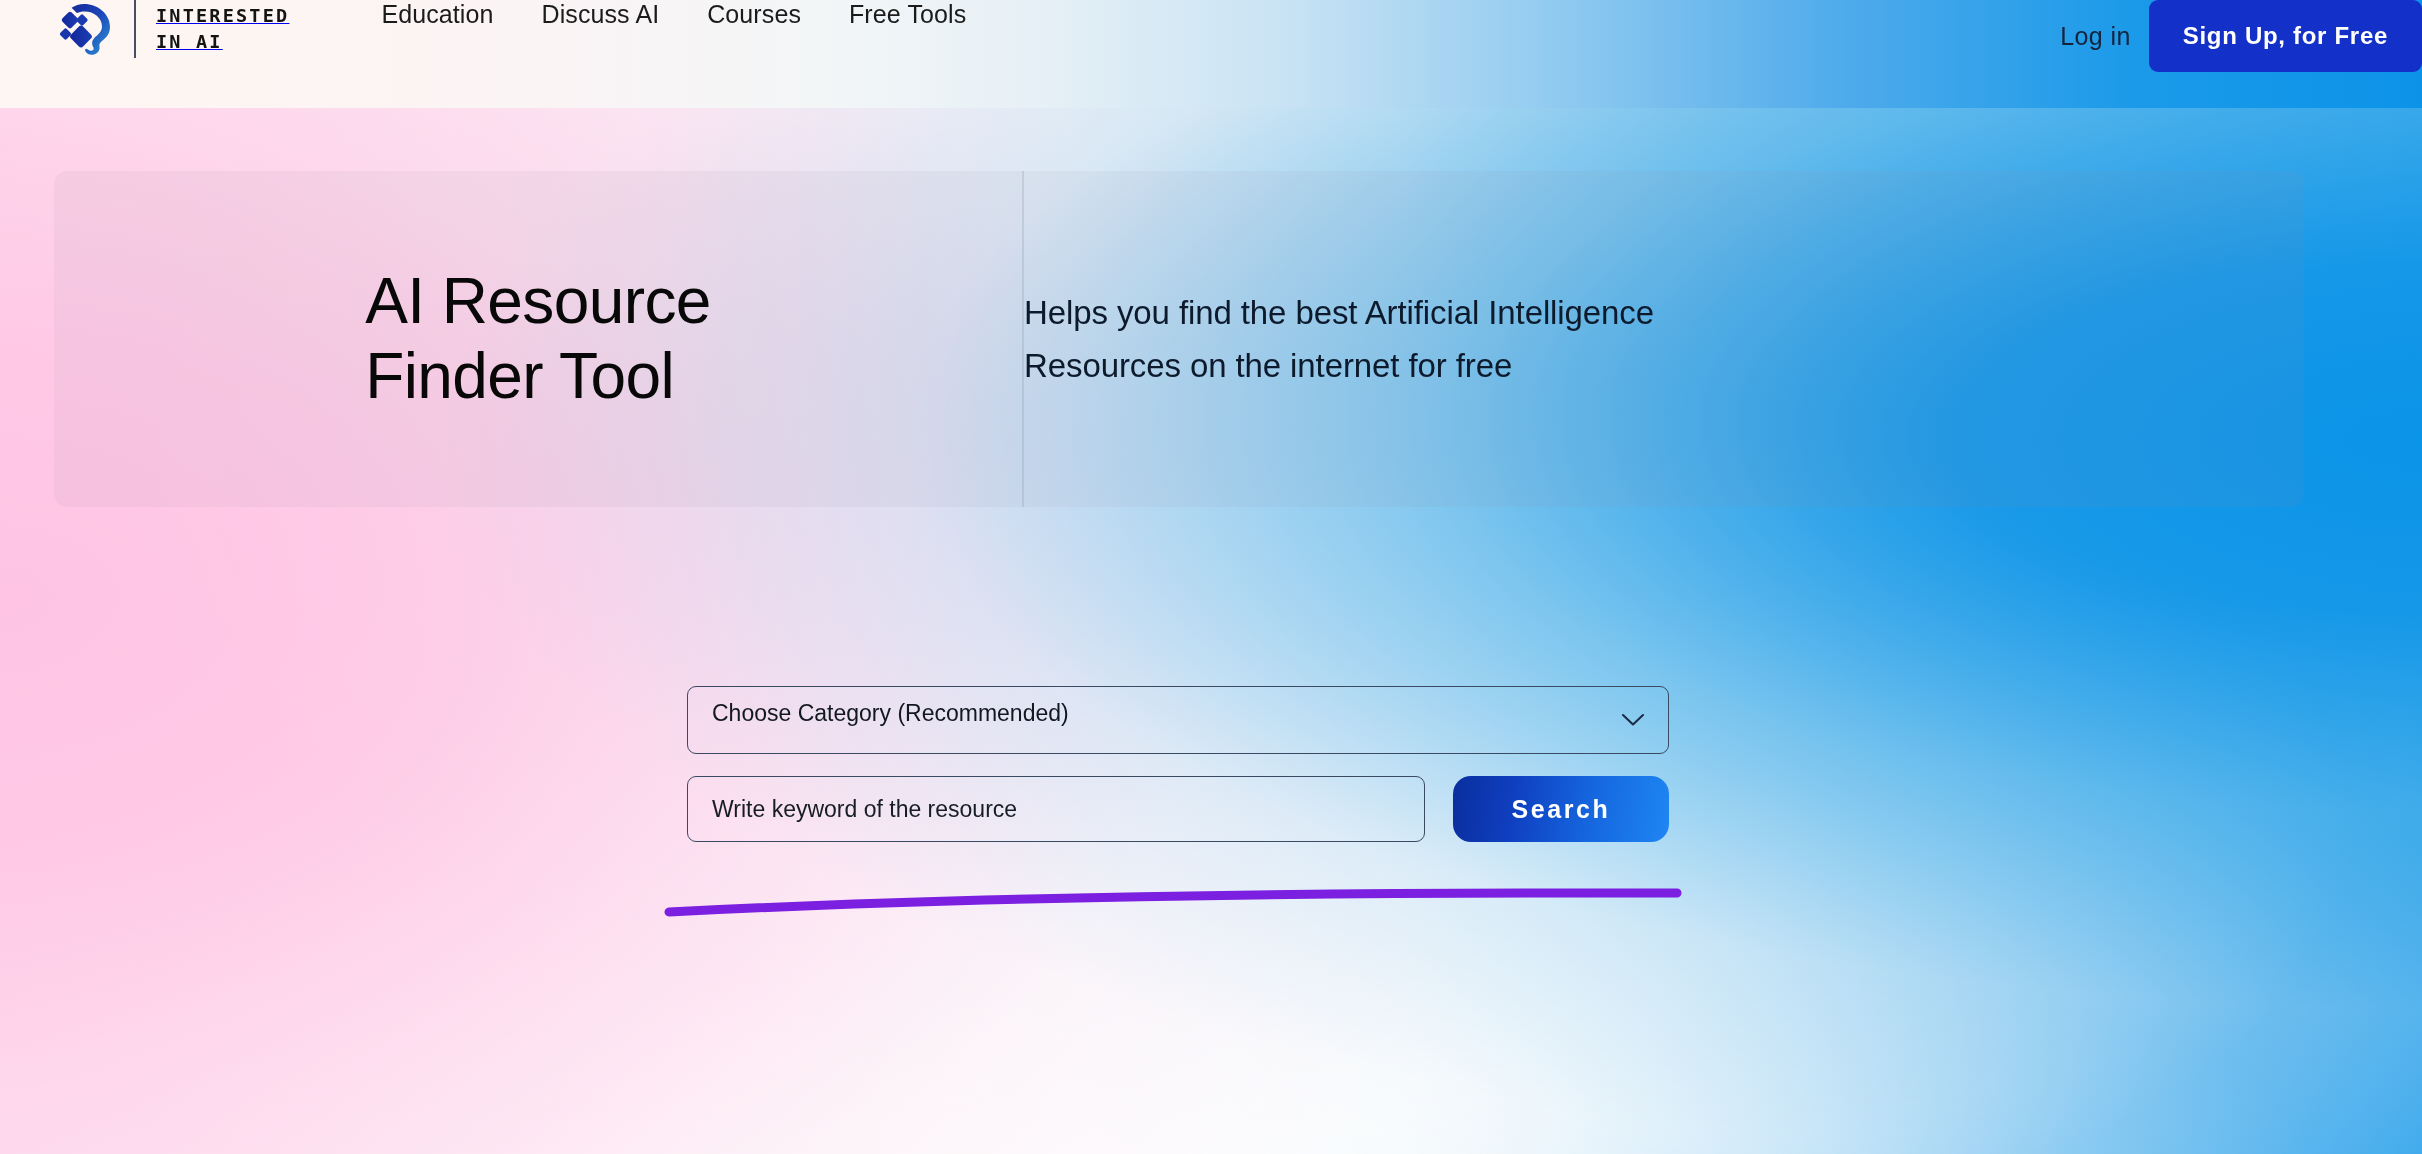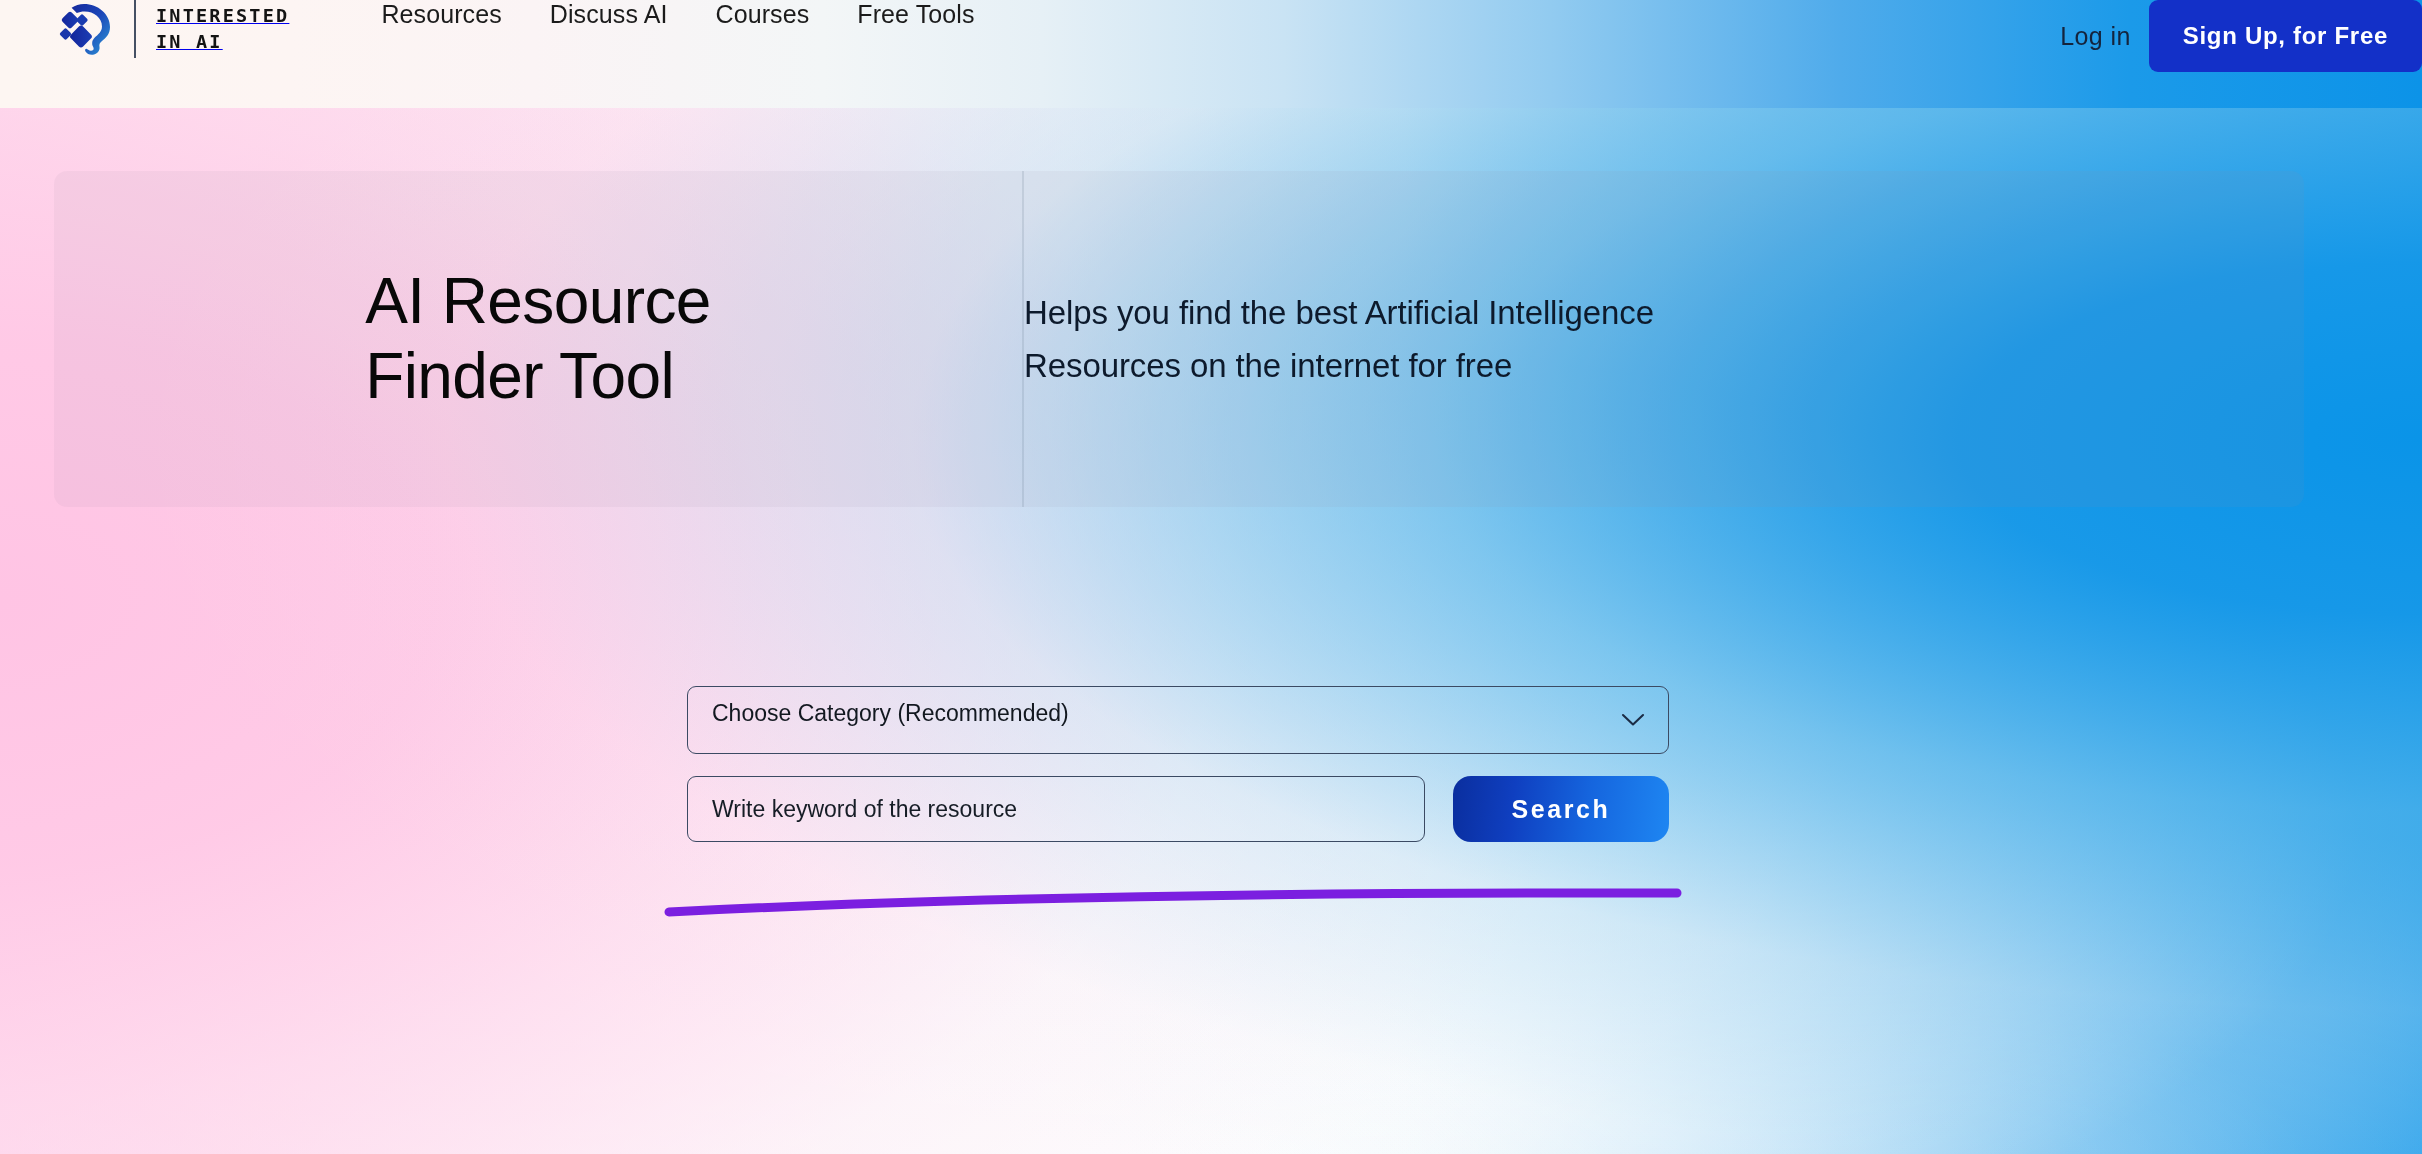--- a/index.html
+++ b/index.html
@@ -273,21 +273,21 @@
       <rect x="23.5" y="15.5" width="9" height="9" rx="1.8" transform="rotate(-45 28 20)" fill="#1a3cb0"></rect>
       <rect x="18.5" y="28" width="17" height="17" rx="3" transform="rotate(-45 27 36.5)" fill="url(#logoGradDark)"></rect>
       <rect x="7" y="29.5" width="9" height="9" rx="1.8" transform="rotate(-45 11.5 34)" fill="#1a37ab"></rect>
     </svg>
     <span id="brand-divider"></span>
     <span id="brand-wordmark">INTERESTED
 IN AI</span>
   </a>
 
   <nav id="main-nav">
-    <a class="nav-link" href="#">Resources</a>
+    <a class="nav-link" href="#">Education</a>
     <a class="nav-link" href="#">Discuss AI</a>
     <a class="nav-link" href="#">Courses</a>
     <a class="nav-link" href="#">Free Tools</a>
   </nav>
 
   <div id="header-actions">
     <a id="login-link" href="#">Log in</a>
     <button id="signup-button" type="button">Sign Up, for Free</button>
   </div>
 

